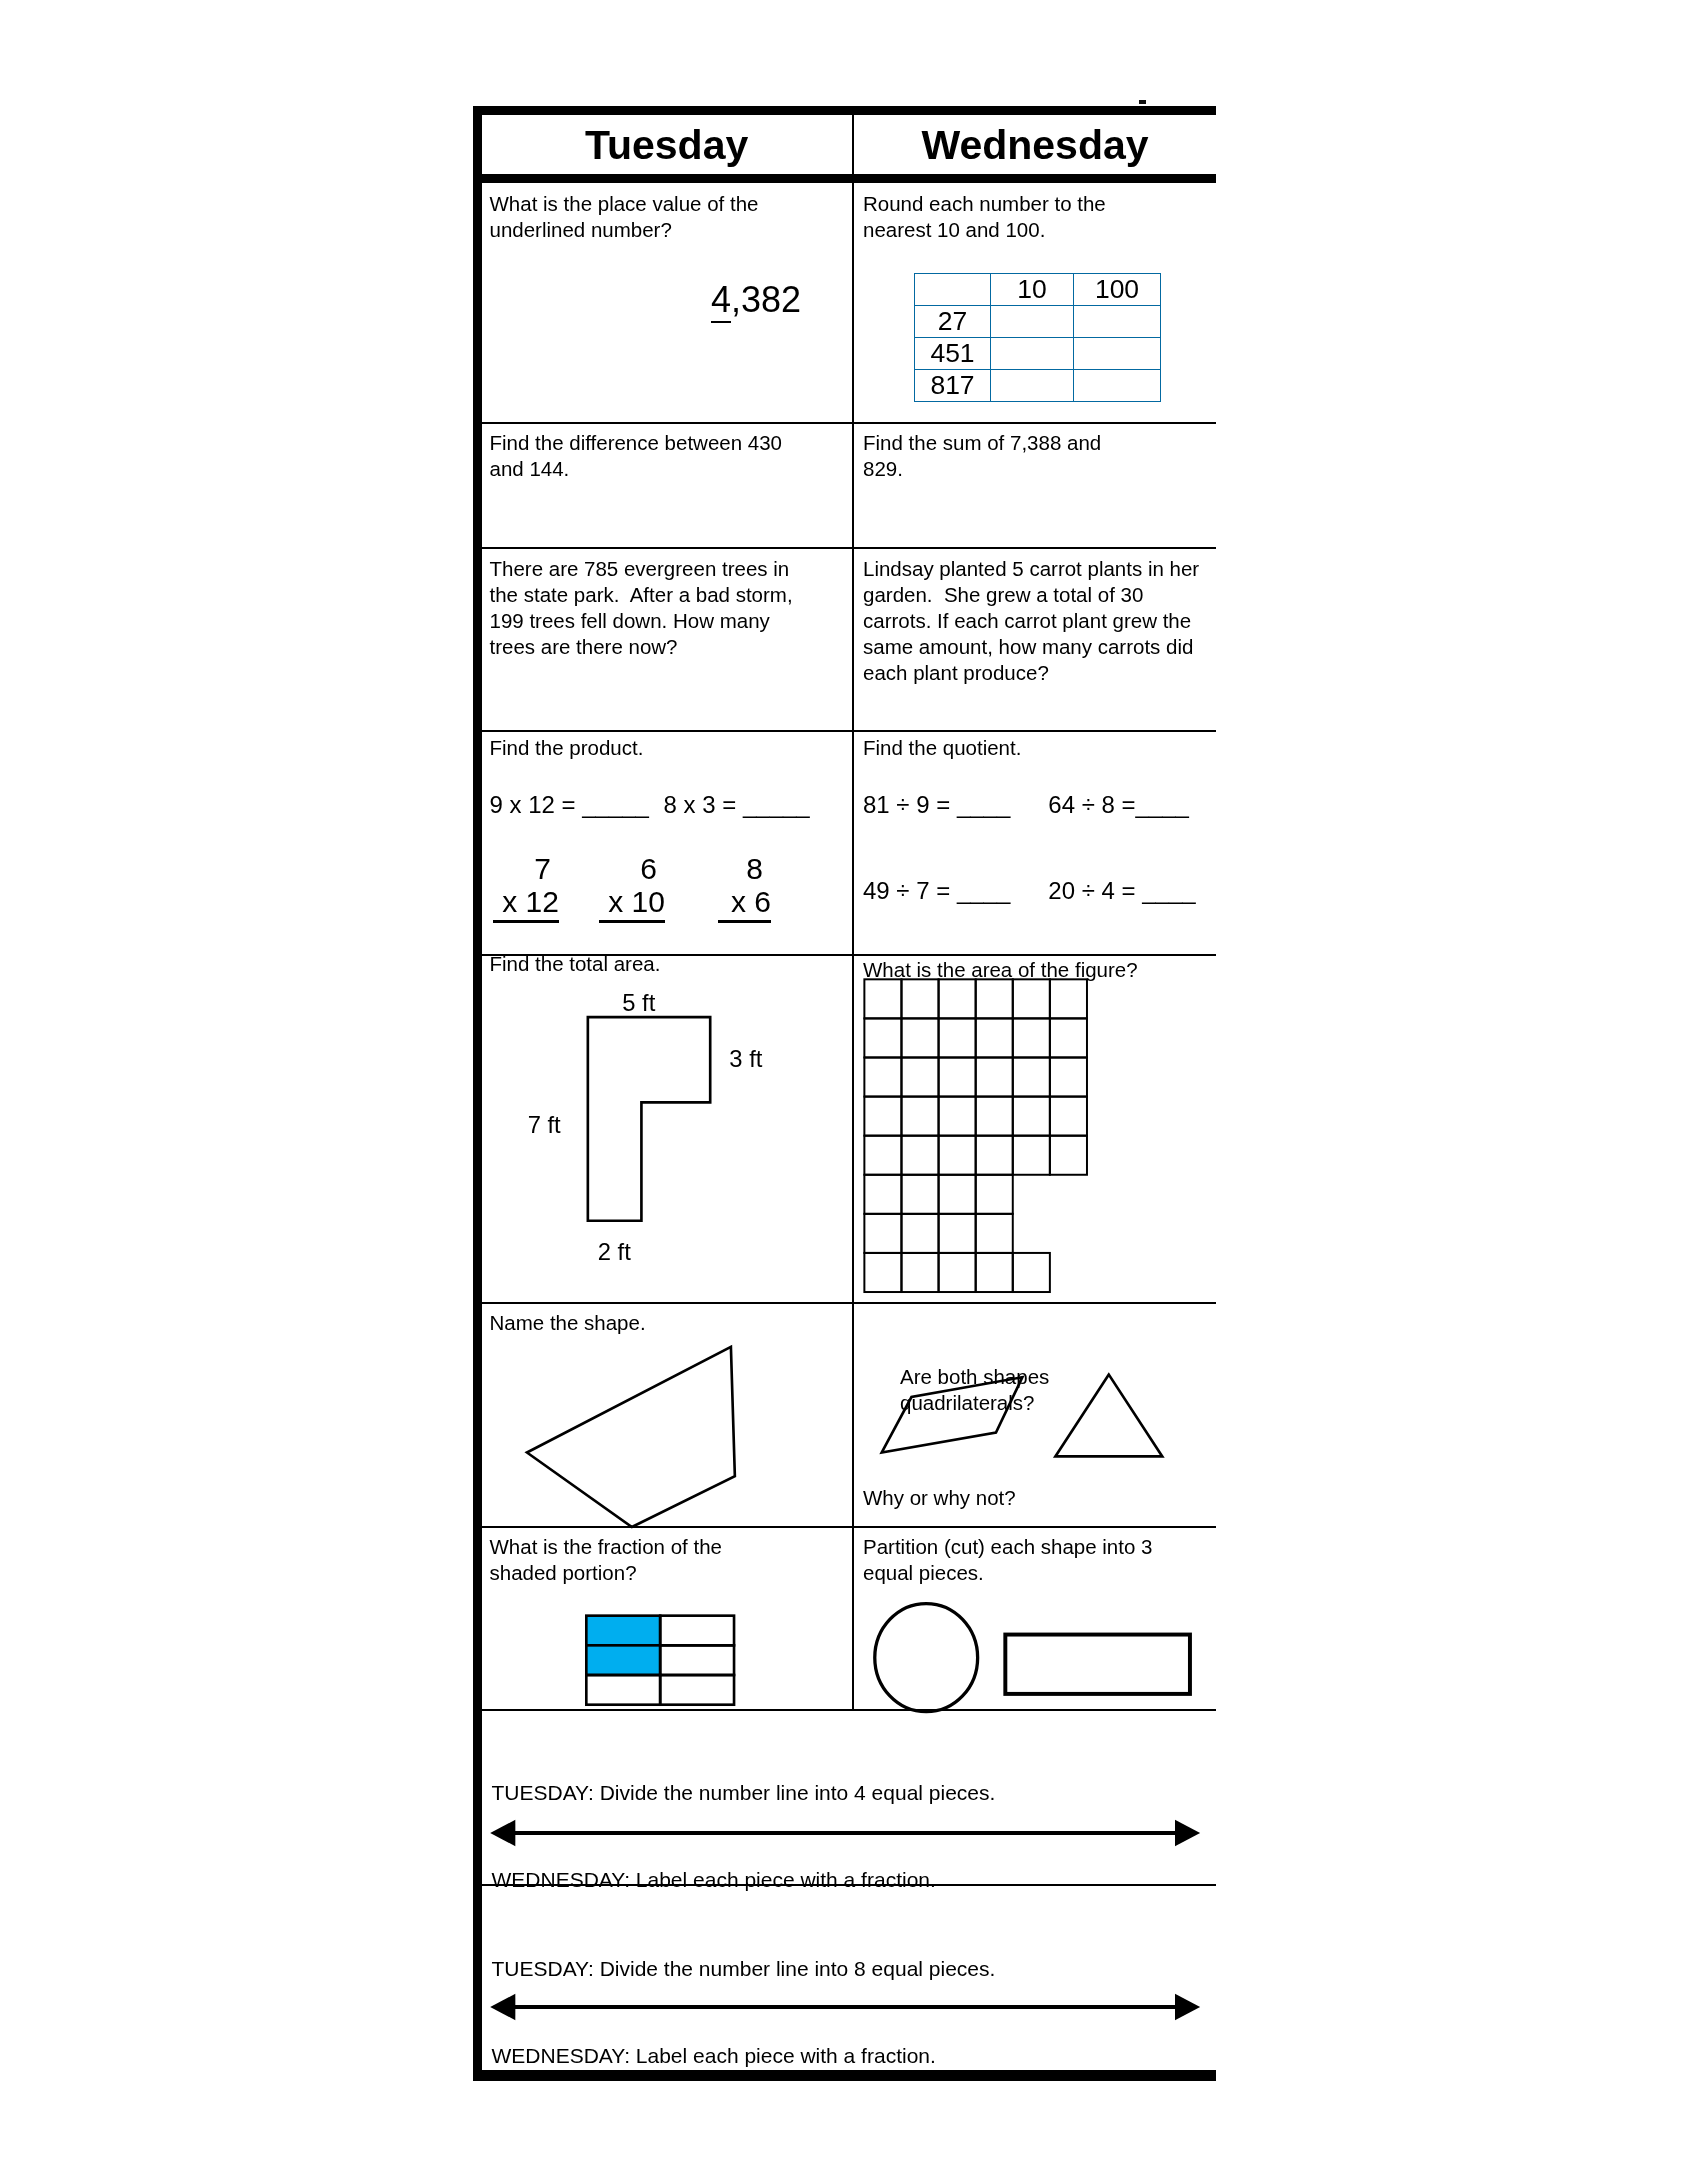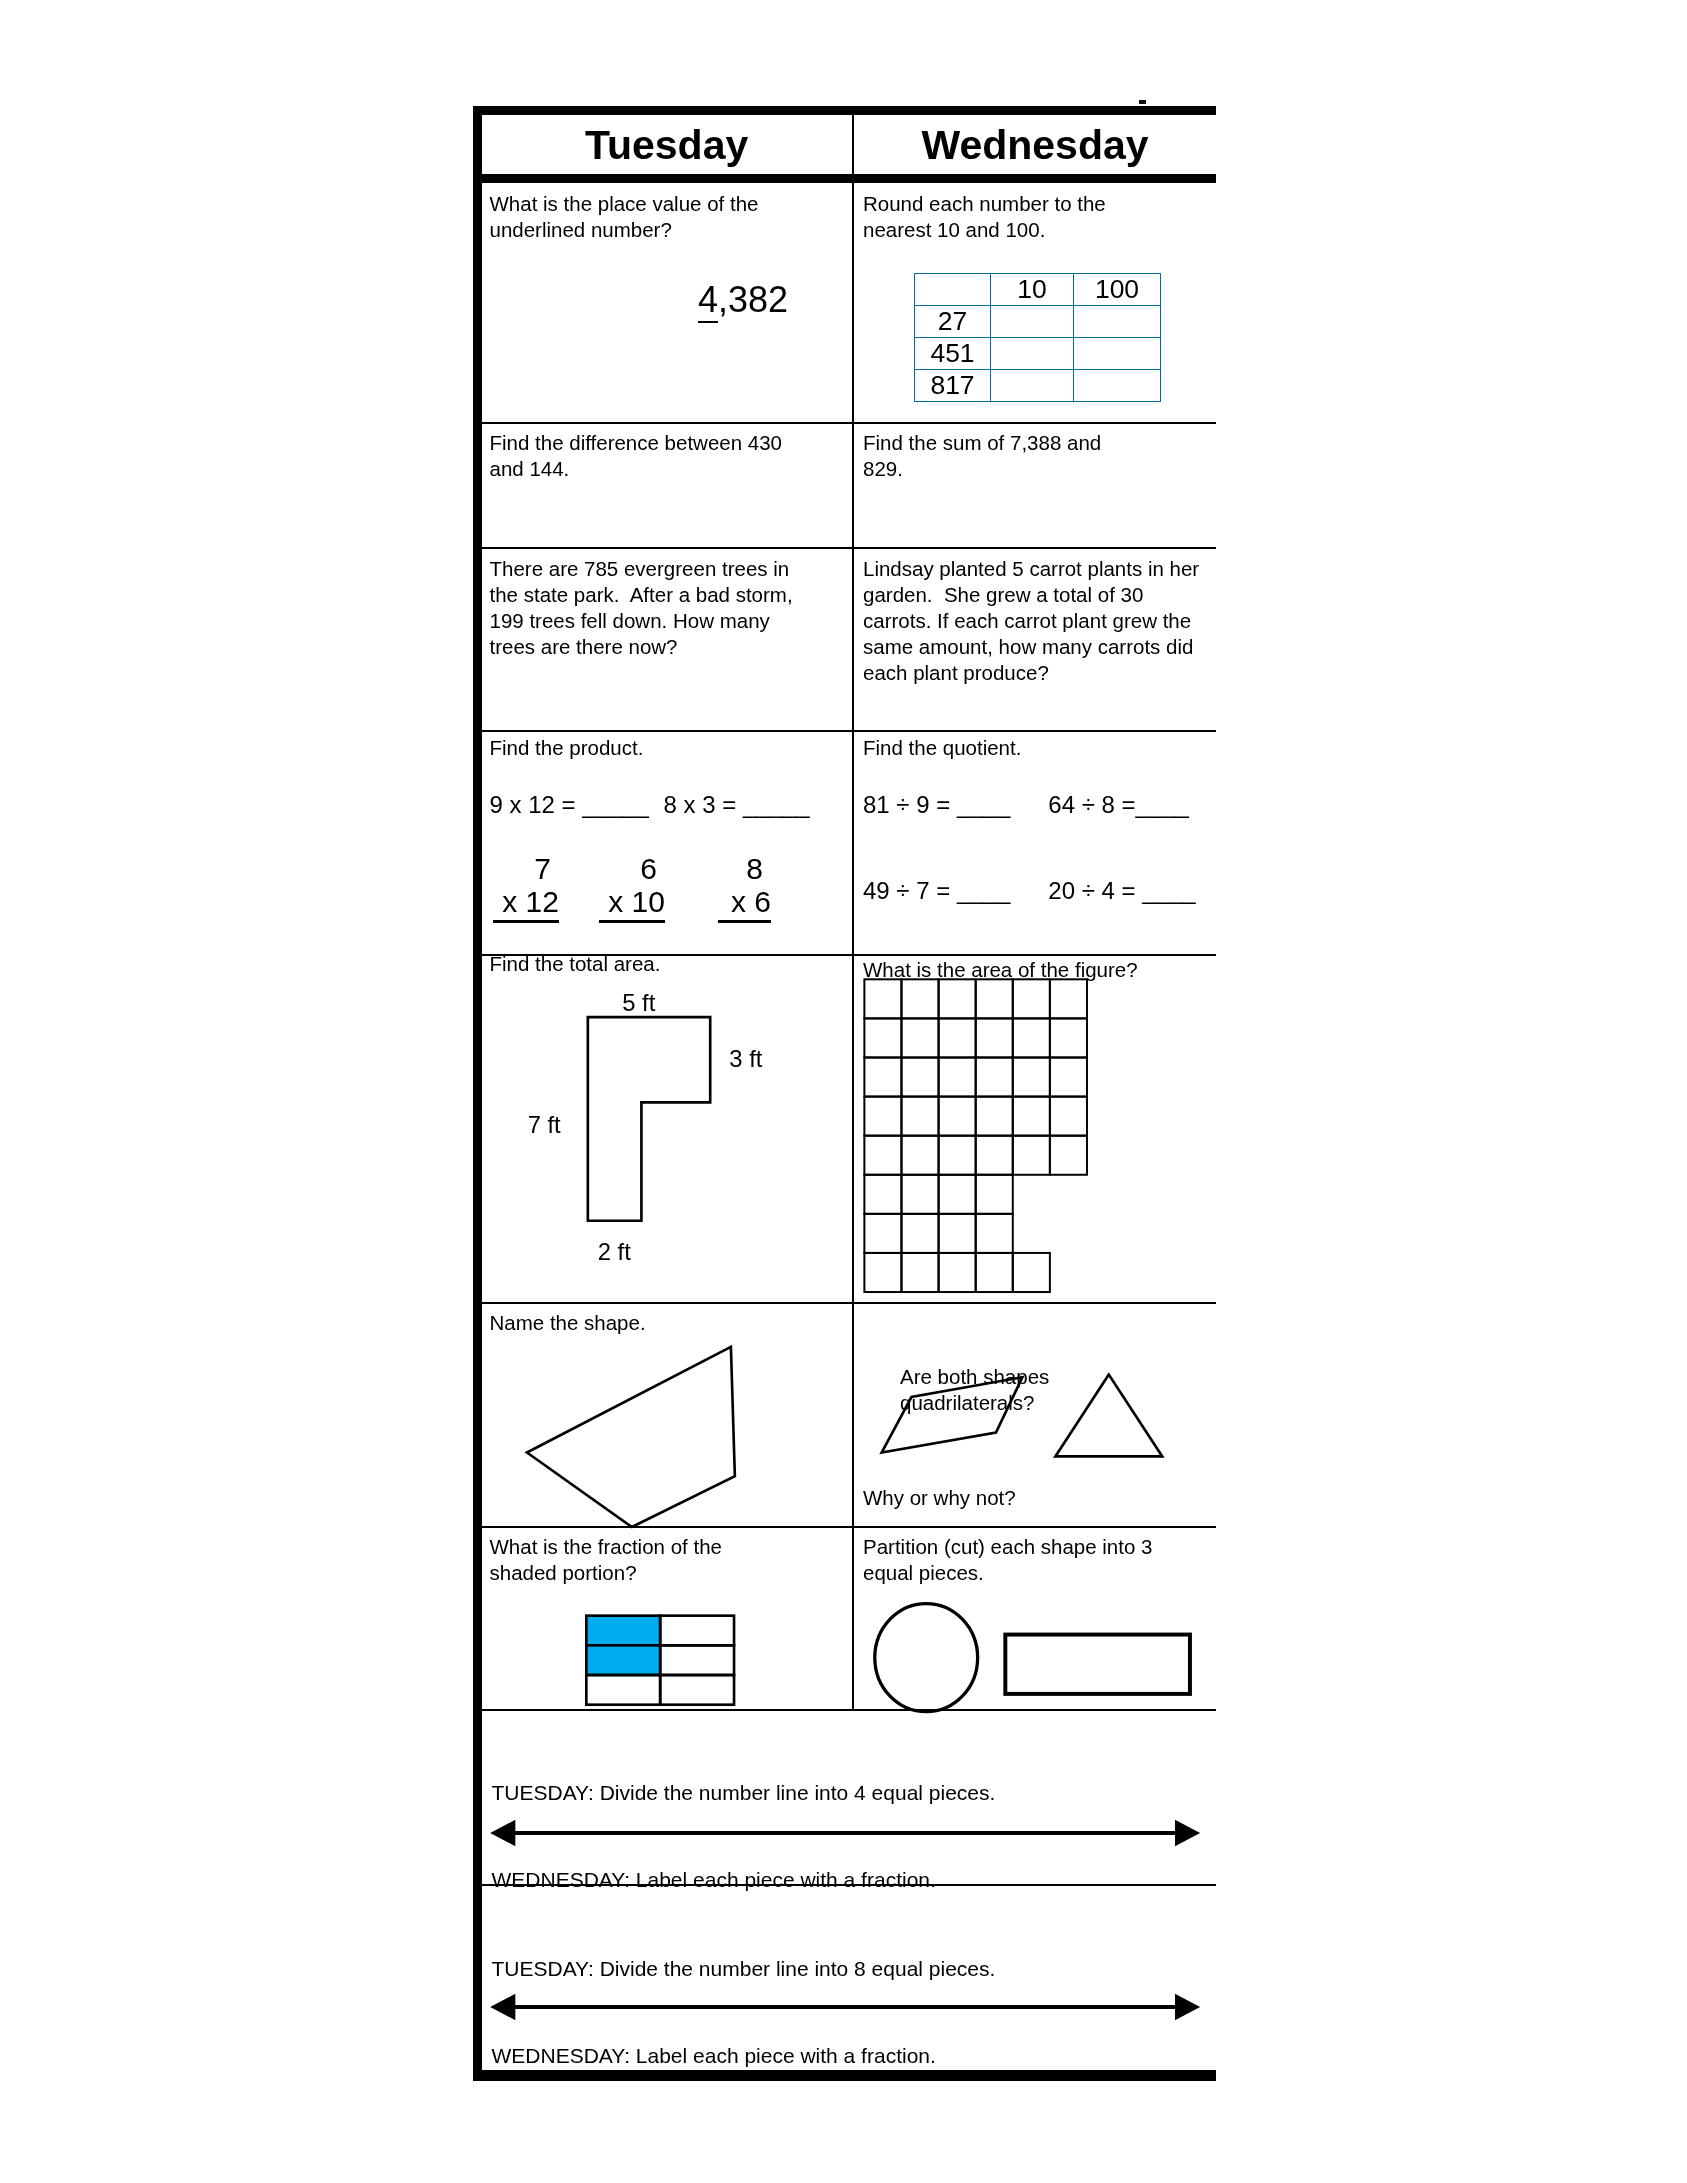--- a/index.html
+++ b/index.html
@@ -53,21 +53,21 @@
   <div class="hline" style="top:848px;"></div>
   <div class="hline" style="top:1196px;"></div>
   <div class="hline" style="top:1420px;"></div>
   <div class="hline" style="top:1603px;"></div>
   <div class="hline" style="top:1778px;"></div>
 
   <div class="hdr" style="left:381px;width:362px;">Wednesday</div>
   <div class="hdr" style="left:8.6px;width:370px;">Tuesday</div>
 
   <div class="prompt" style="left:16.5px;top:85px;width:294px;">What is the place value of the underlined number?</div>
-  <div class="bignum" style="left:8px;top:173px;width:432px;padding-left:46px;">
+  <div class="bignum" style="left:21px;top:173px;width:432px;padding-left:46px;">
     <span class="und">4</span><span>,382</span>
   </div>
   <div class="prompt" style="left:390px;top:85px;width:265px;">Round each number to the nearest 10 and 100.</div>
   <table class="round">
     <tbody>
         <tr>
       <td class="rc0"></td>
       <td class="rc1">10</td>
       <td class="rc2">100</td>
     </tr>

